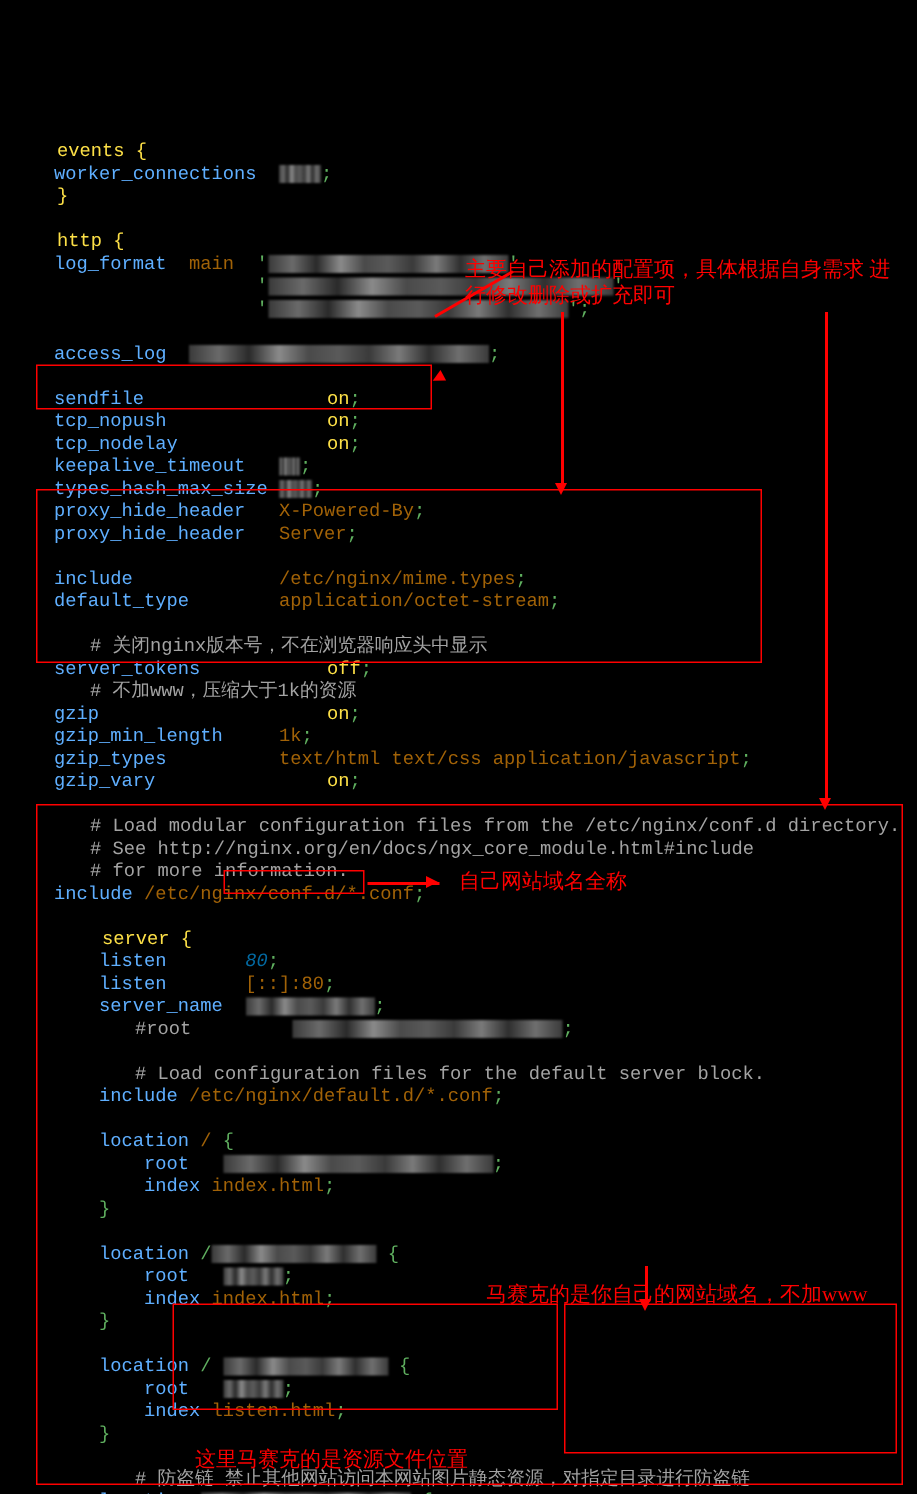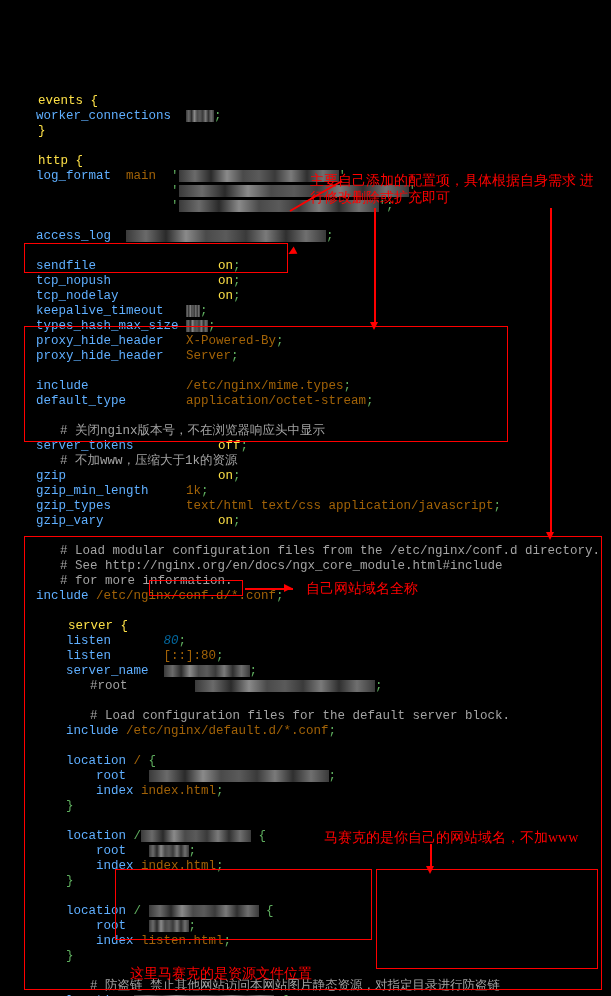--- a/index.html
+++ b/index.html
@@ -134,21 +134,21 @@
 <div class="box" style="left:24px;top:326px;width:484px;height:116px;"></div>
 <div class="box" style="left:24px;top:536px;width:578px;height:454px;"></div>
 <div class="box" style="left:149px;top:580px;width:94px;height:16px;"></div>
 <div class="box" style="left:115px;top:869px;width:257px;height:71px;"></div>
 <div class="box" style="left:376px;top:869px;width:222px;height:100px;"></div>
 
 
 <div class="ann" style="left:310px;top:172px;width:290px;">主要自己添加的配置项，具体根据自身需求
 进行修改删除或扩充即可</div>
 <div class="ann" style="left:306px;top:580px;">自己网站域名全称</div>
-<div class="ann" style="left:324px;top:829px;">马赛克的是你自己的网站域名，不加www</div>
+<div class="ann" style="left:324px;top:855px;">马赛克的是你自己的网站域名，不加www</div>
 <div class="ann" style="left:130px;top:965px;">这里马赛克的是资源文件位置</div>
 
 
 
 <div class="arrow-line" style="left:290px;top:210px;width:60px;height:2px;transform:rotate(-30deg);transform-origin:left;"></div>
 <div class="arrow-head" style="left:288px;top:248px;border-width:4px 8px 4px 0;border-color:transparent #ff0000 transparent transparent;transform:rotate(-28deg);"></div>
 
 <div class="arrow-line" style="left:374px;top:208px;width:2px;height:116px;"></div>
 <div class="arrow-head" style="left:370px;top:322px;border-width:8px 4px 0 4px;border-color:#ff0000 transparent transparent;"></div>
 <div class="arrow-line" style="left:550px;top:208px;width:2px;height:326px;"></div>

